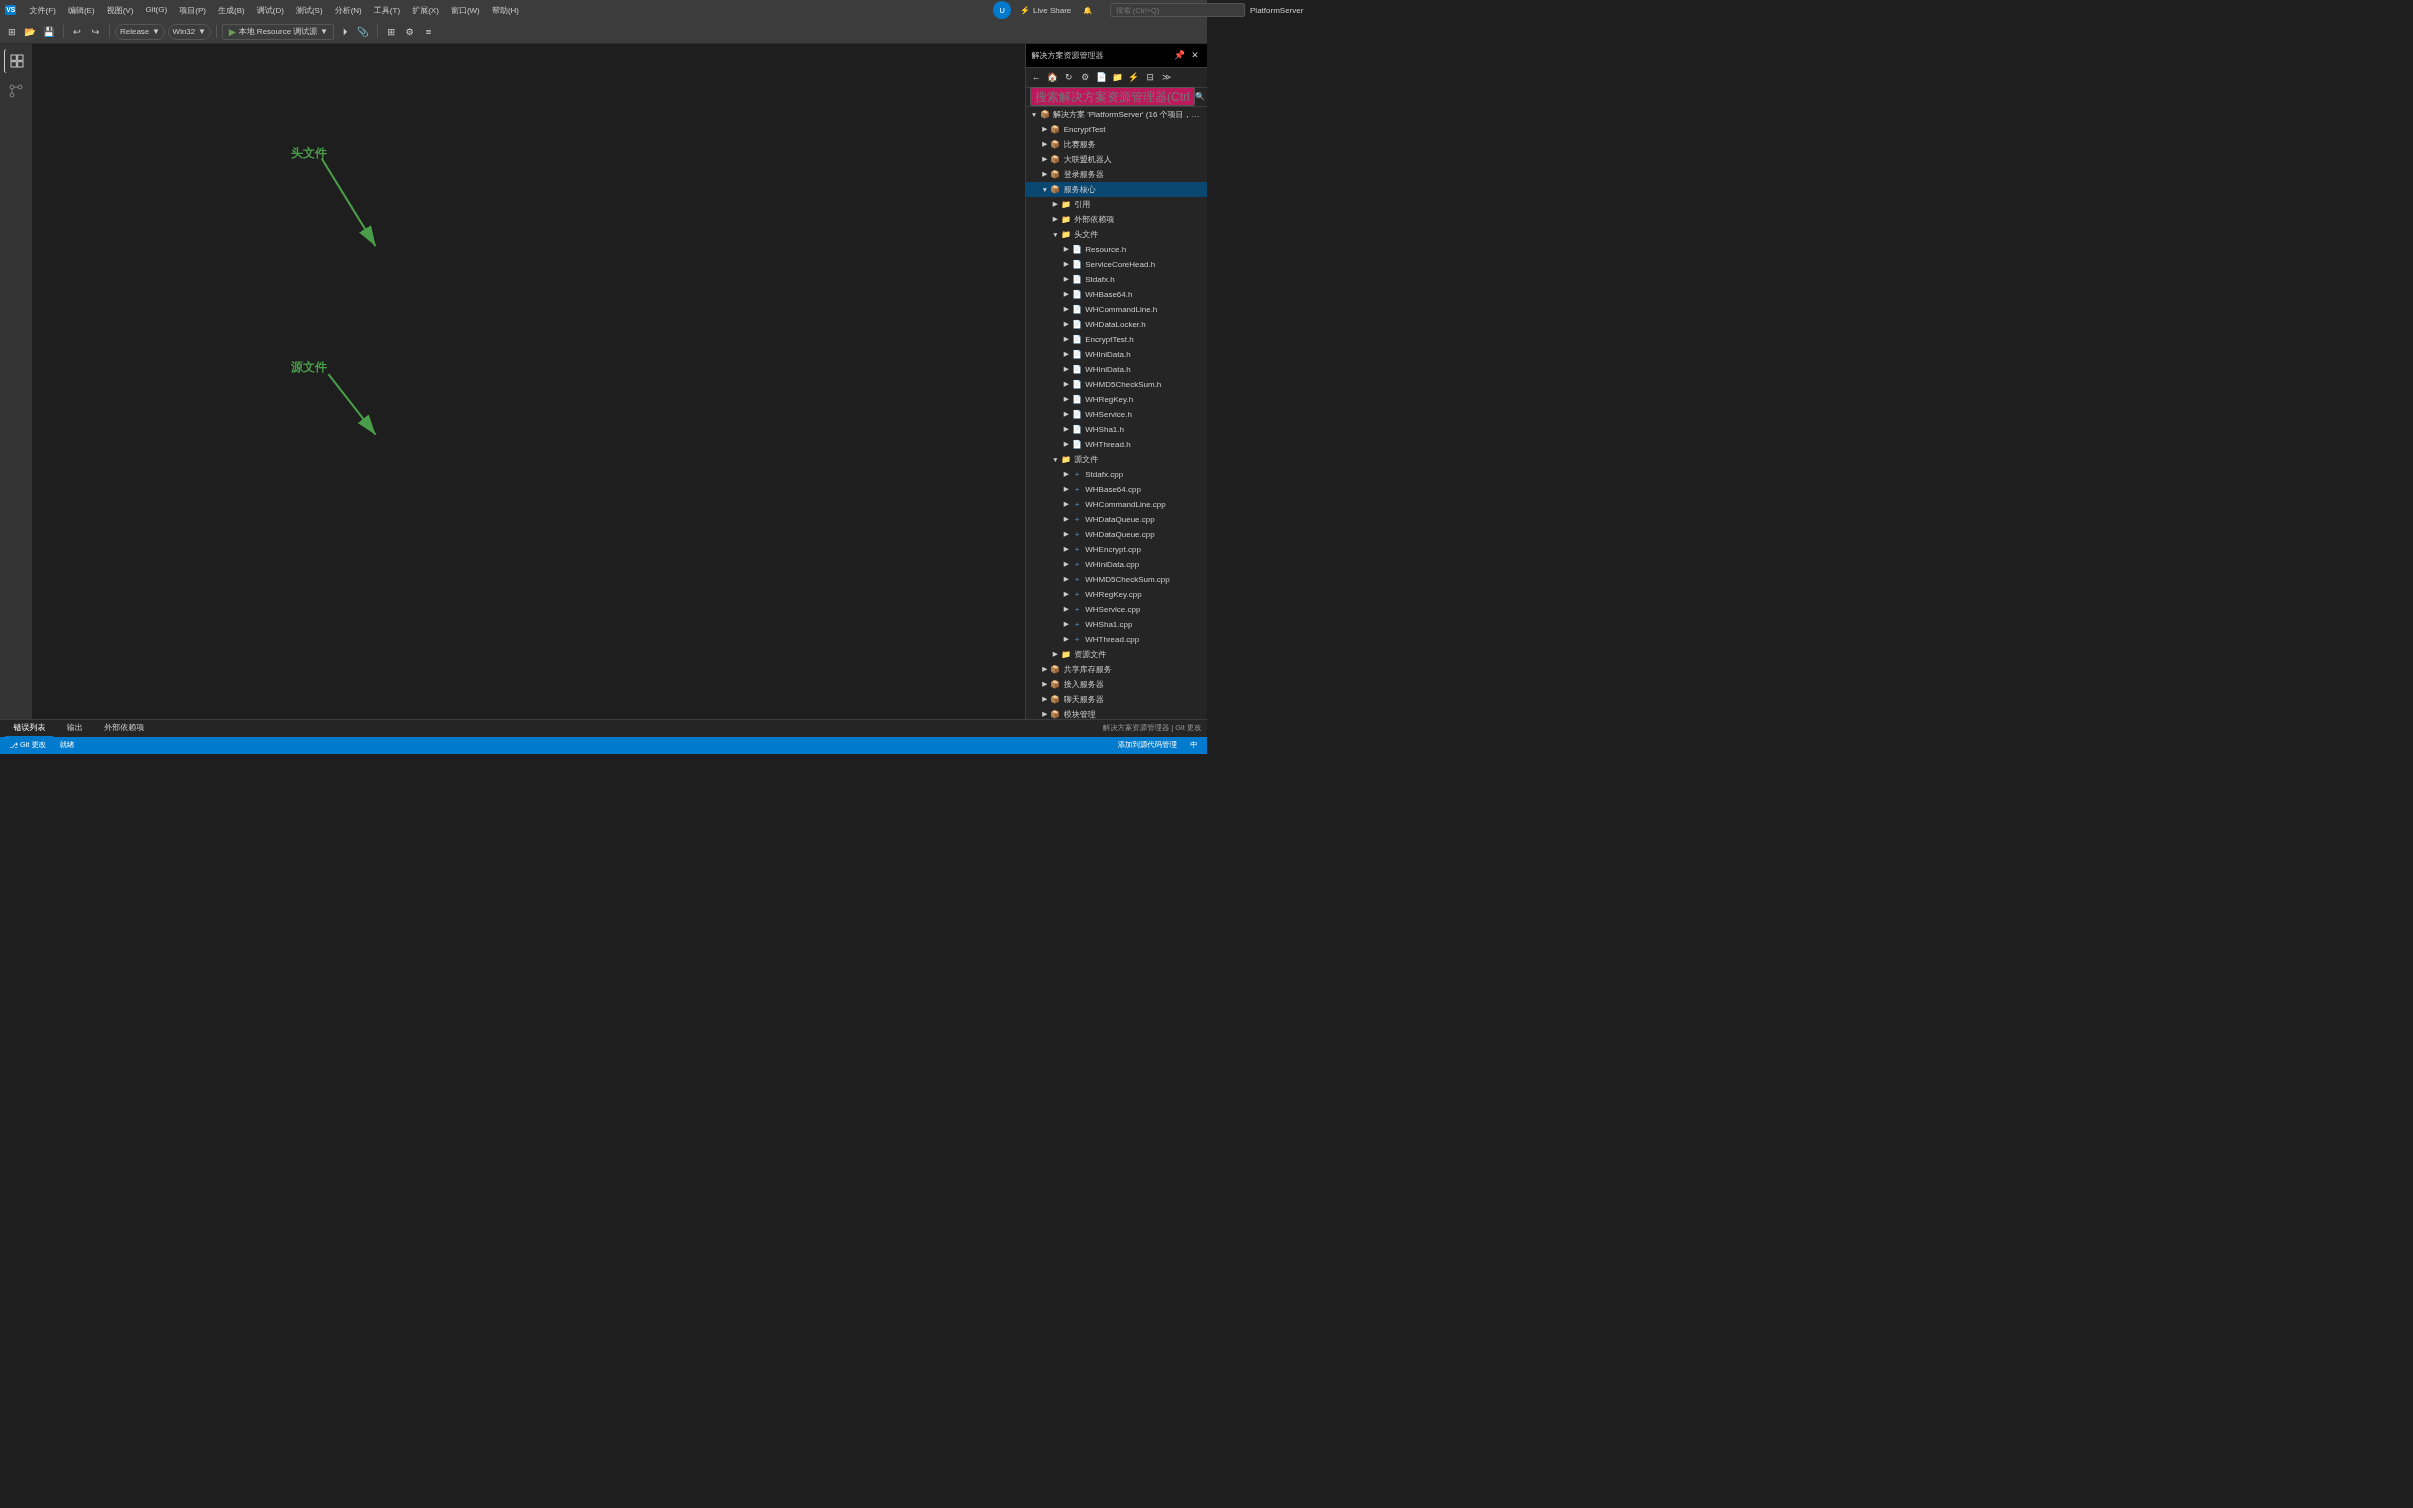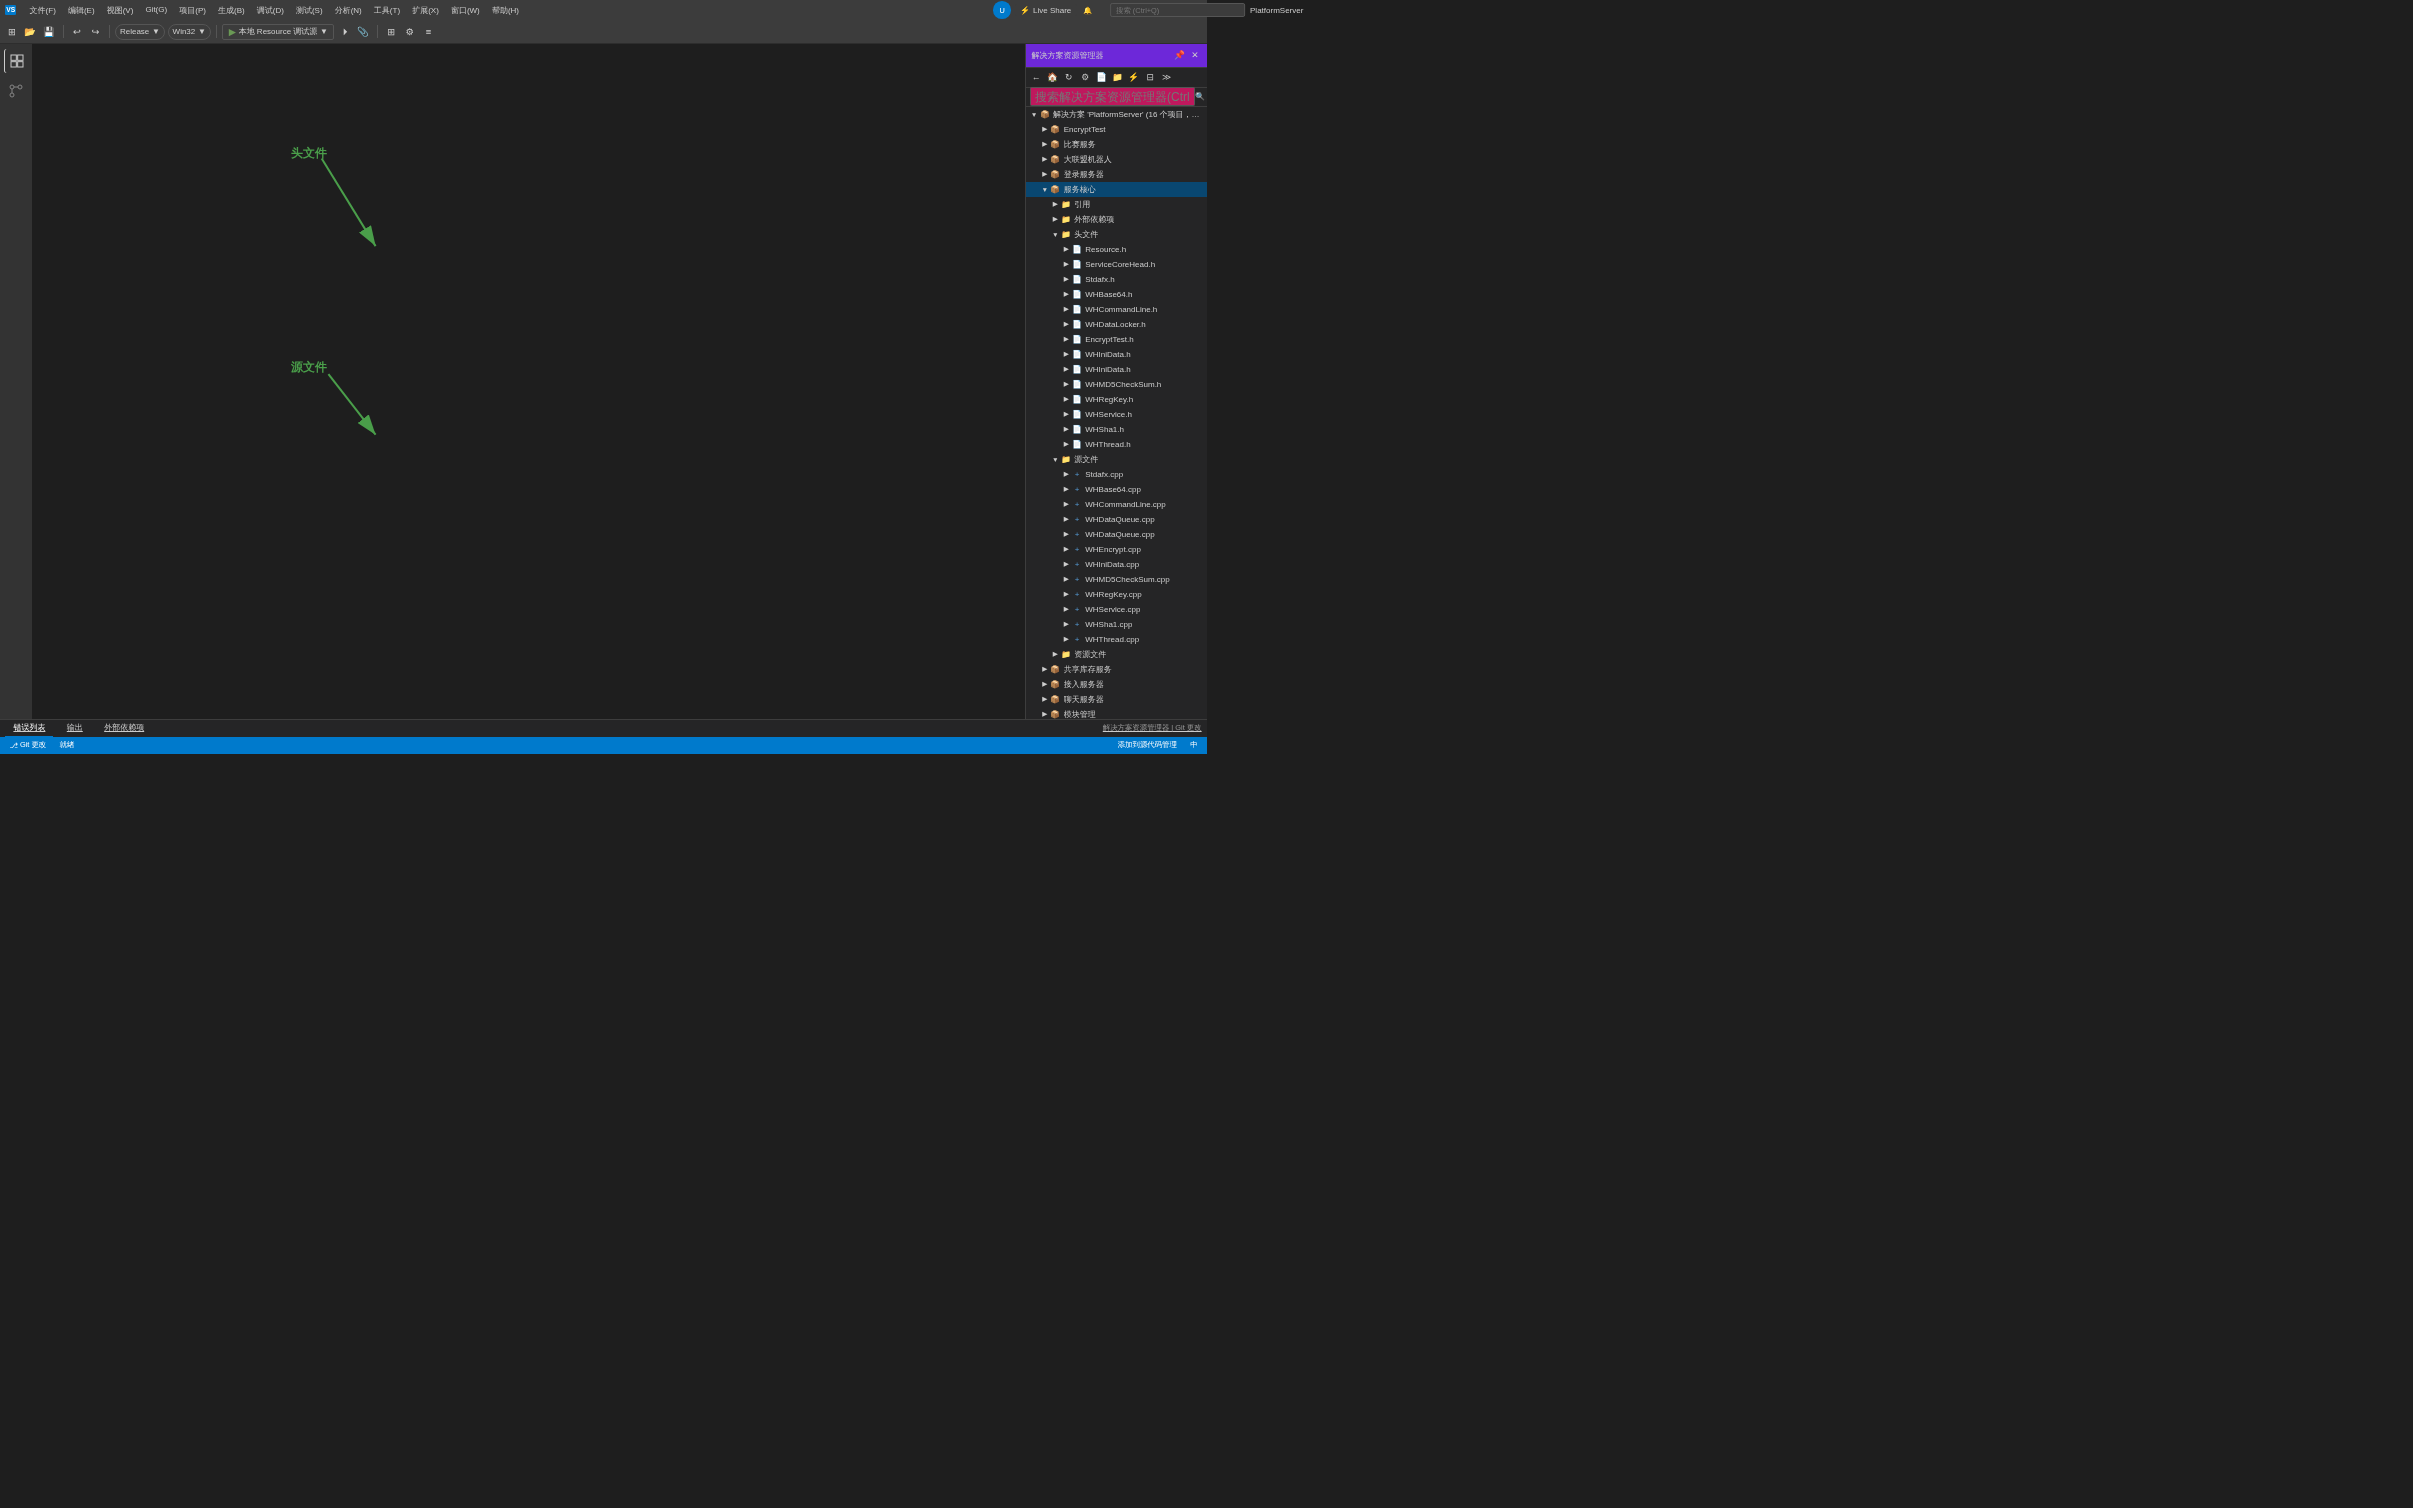--- a/index.html
+++ b/index.html
@@ -180,21 +180,21 @@
     
     #solution-explorer {
       width: 182px;
       background: #252526;
       display: flex;
       flex-direction: column;
       border-left: 0.7px solid #3d3d3d;
     }
     #se-title-bar {
       height: 23.6px;
-      background: #6d28d9;
+      background: #000000;
       display: flex;
       align-items: center;
       justify-content: space-between;
       padding: 0 5.4px;
       border-bottom: 0.7px solid #3d3d3d;
     }
     #se-title-bar .se-title {
       font-size: 8px;
       color: #cccccc;
     }
@@ -289,21 +289,20 @@
 
     
     #bottom-panel {
       height: 17.5px;
       background: #252526;
       border-top: 0.7px solid #3d3d3d;
       display: flex;
       align-items: center;
       padding: 0 5.4px;
       gap: 5.4px;
-      text-decoration: underline;
     }
     .bp-tab {
       height: 17.5px;
       display: flex; align-items: center;
       padding: 0 8px;
       font-size: 8px;
       cursor: pointer;
       color: #cccccc;
       border-bottom: 0.7px solid transparent;
     }

